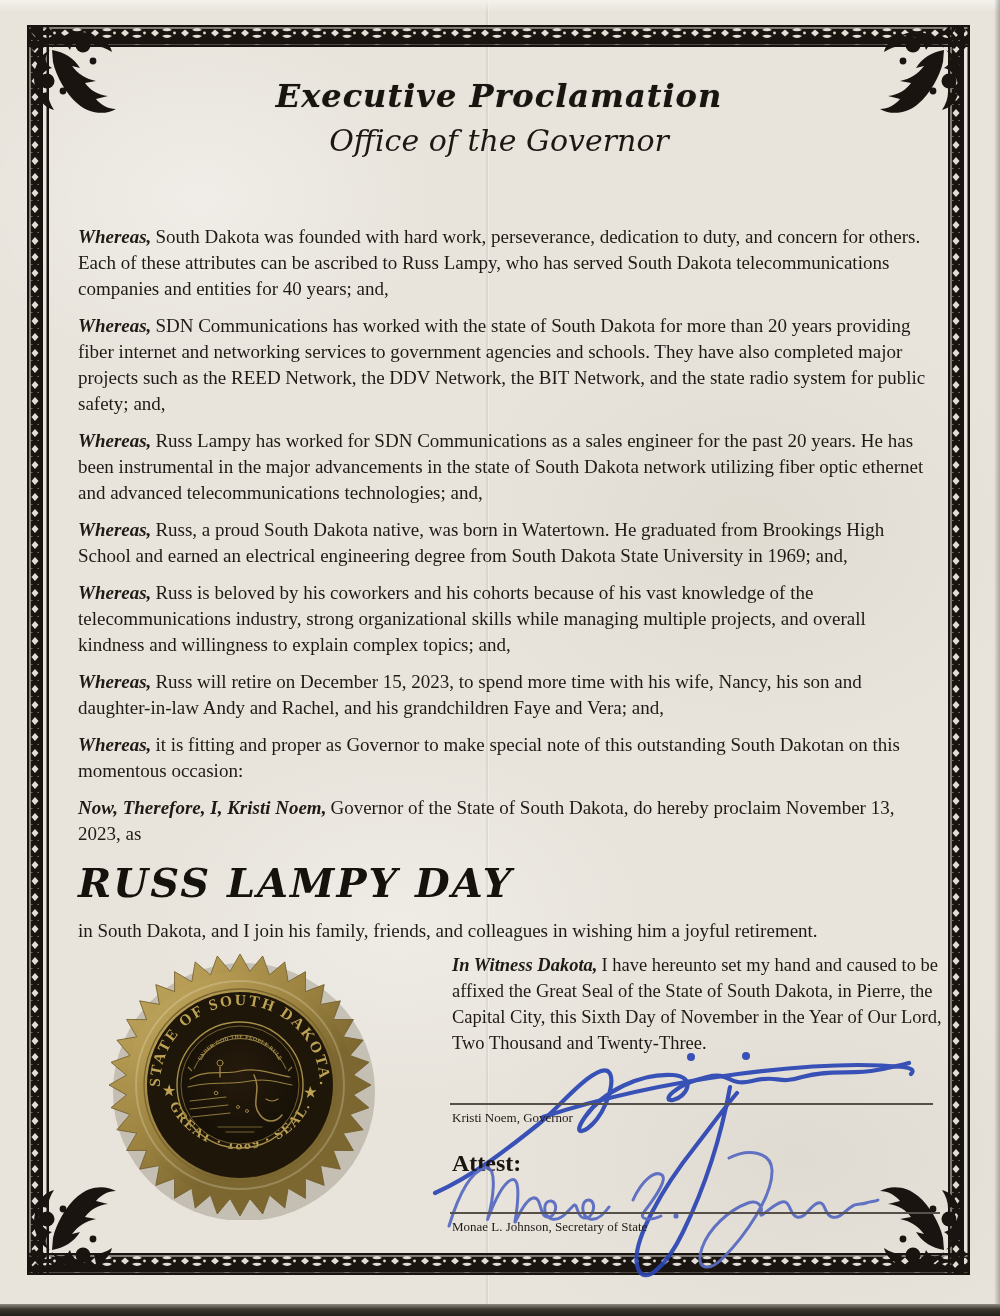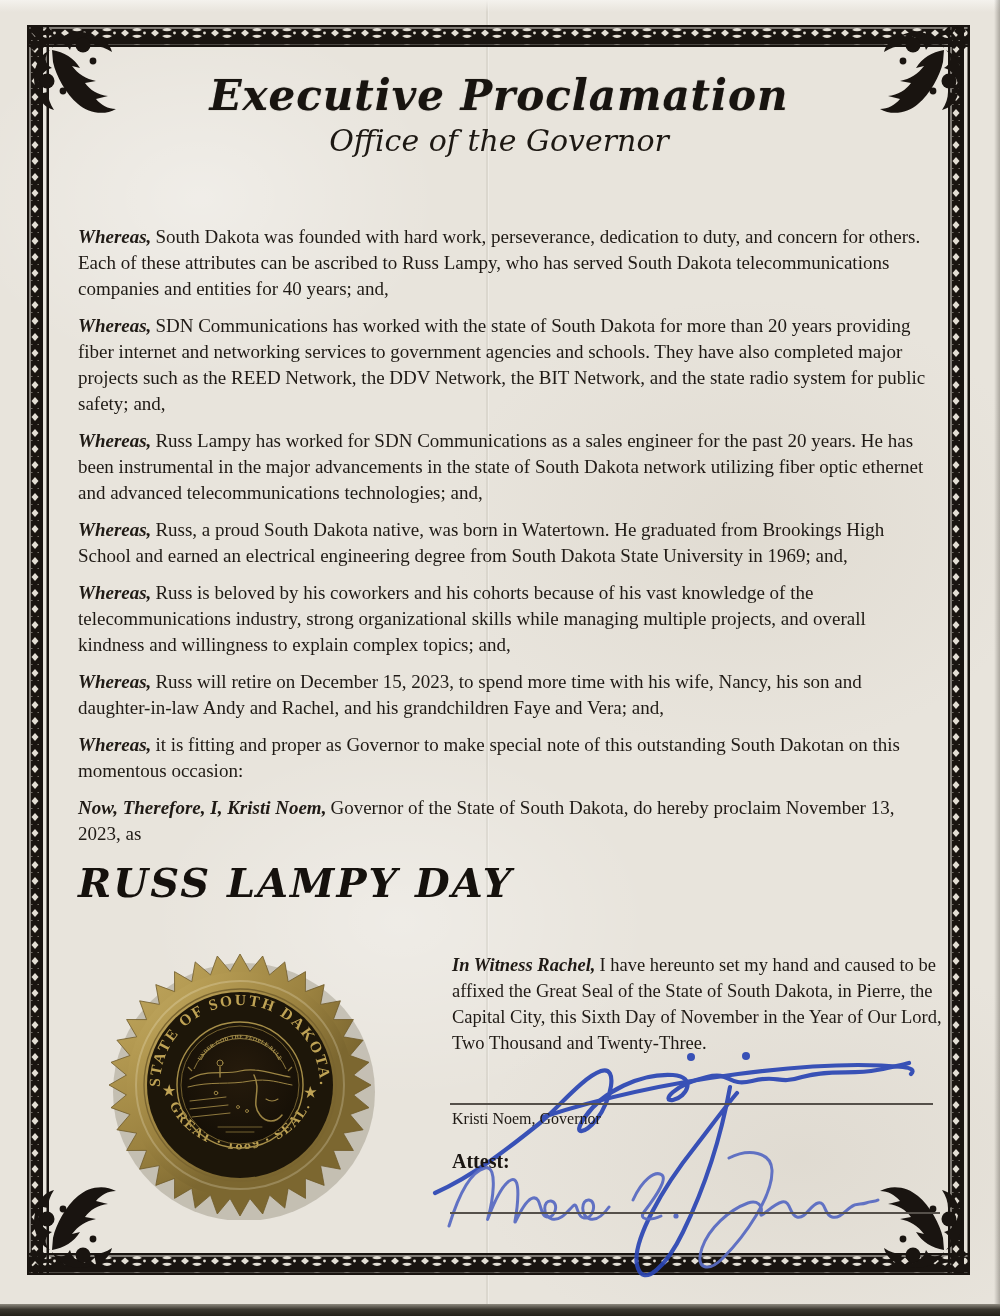--- a/index.html
+++ b/index.html
@@ -23,38 +23,38 @@
     background:linear-gradient(#8e8a80, #3a372f 45%, #232119);}
   
   .bstrip{position:absolute;}
   .corner{position:absolute;width:90px;height:90px;}
   .corner.tr{transform:scaleX(-1);}
   .corner.bl{transform:scaleY(-1);}
   .corner.br{transform:scale(-1,-1);}
   
   .heading{position:absolute;left:40px;top:70px;width:918px;text-align:center;}
   .title{font-family:"DejaVu Serif", serif;font-style:italic;font-weight:bold;
-    font-size:42px;line-height:52px;letter-spacing:1px;color:#181410;
+    font-size:32px;line-height:52px;letter-spacing:1px;color:#181410;
     text-shadow:0 0 1px rgba(24,20,16,.55);}
   .subtitle{font-style:italic;font-size:30px;line-height:38px;color:#1d1813;
     font-family:"DejaVu Serif", serif;}
   
   .body-text{position:absolute;left:78px;top:224px;width:853px;
     font-size:19px;line-height:26px;text-align:left;color:#1f1a15;}
   .body-text p{margin:0 0 11px 0;}
   .lead{font-weight:bold;font-style:italic;margin-right:4px;text-align:right;}
   .day-title{font-family:"DejaVu Serif", serif;font-weight:bold;font-style:italic;
     font-size:40px;line-height:50px;letter-spacing:2px;text-align:left;
     margin:2px 0 10px 0;color:#15110d;}
   
   .witness{position:absolute;left:452px;top:952px;width:492px;
     font-size:18.5px;line-height:26px;color:#1f1a15;}
   .sig-line{position:absolute;height:2px;background:#55504a;}
-  .sig-label{position:absolute;font-size:16px;color:#1f1a15;}
-  .attest{position:absolute;left:452px;top:1150px;font-size:20px;font-weight:bold;color:#1a1511;}
+  .sig-label{position:absolute;font-size:13px;color:#1f1a15;}
+  .attest{position:absolute;left:452px;top:1150px;font-size:24px;font-weight:bold;color:#1a1511;}
   .sig-svg{position:absolute;pointer-events:none;}
   
   .seal-wrap{position:absolute;left:105px;top:950px;width:270px;height:270px;}
   .seal-text{font-family:"Liberation Serif", serif;font-weight:bold;fill:#bfa355;}
 </style>
 </head>
 <body>
 
 <div class="page">
 
@@ -135,24 +135,25 @@
   <div class="body-text">
     <p><span class="lead">Whereas,</span><span>South Dakota was founded with hard work, perseverance, dedication to duty, and concern for others. Each of these attributes can be ascribed to Russ Lampy, who has served South Dakota telecommunications companies and entities for 40 years; and,</span></p>
     <p><span class="lead">Whereas,</span><span>SDN Communications has worked with the state of South Dakota for more than 20 years providing fiber internet and networking services to government agencies and schools. They have also completed major projects such as the REED Network, the DDV Network, the BIT Network, and the state radio system for public safety; and,</span></p>
     <p><span class="lead">Whereas,</span><span>Russ Lampy has worked for SDN Communications as a sales engineer for the past 20 years. He has been instrumental in the major advancements in the state of South Dakota network utilizing fiber optic ethernet and advanced telecommunications technologies; and,</span></p>
     <p><span class="lead">Whereas,</span><span>Russ, a proud South Dakota native, was born in Watertown. He graduated from Brookings High School and earned an electrical engineering degree from South Dakota State University in 1969; and,</span></p>
     <p><span class="lead">Whereas,</span><span>Russ is beloved by his coworkers and his cohorts because of his vast knowledge of the telecommunications industry, strong organizational skills while managing multiple projects, and overall kindness and willingness to explain complex topics; and,</span></p>
     <p><span class="lead">Whereas,</span><span>Russ will retire on December 15, 2023, to spend more time with his wife, Nancy, his son and daughter-in-law Andy and Rachel, and his grandchildren Faye and Vera; and,</span></p>
     <p><span class="lead">Whereas,</span><span>it is fitting and proper as Governor to make special note of this outstanding South Dakotan on this momentous occasion:</span></p>
     <p><span class="lead">Now, Therefore, I, Kristi Noem,</span><span>Governor of the State of South Dakota, do hereby proclaim November 13, 2023, as</span></p>
     <div class="day-title">RUSS LAMPY DAY</div>
+    <p>in South Dakota, and I join his family, friends, and colleagues in wishing him a joyful retirement.</p>
   </div>
 
   <div class="witness">
-    <span class="lead">In Witness Rachel,</span><span>I have hereunto set my hand and caused to be affixed the Great Seal of the State of South Dakota, in Pierre, the Capital City, this Sixth Day of November in the Year of Our Lord, Two Thousand and Twenty-Three.</span>
+    <span class="lead">In Witness Dakota,</span><span>I have hereunto set my hand and caused to be affixed the Great Seal of the State of South Dakota, in Pierre, the Capital City, this Sixth Day of November in the Year of Our Lord, Two Thousand and Twenty-Three.</span>
   </div>
 
   <div class="seal-wrap">
     <svg width="270" height="270" viewBox="-135 -135 270 270">
       <defs>
         <radialGradient id="gSeal" cx="-20%" cy="-25%" r="130%">
           <stop offset="0%" stop-color="#d2bc74"></stop>
           <stop offset="50%" stop-color="#b49a52"></stop>
           <stop offset="80%" stop-color="#9b8240"></stop>
           <stop offset="100%" stop-color="#7c6730"></stop>
@@ -223,17 +224,18 @@
   <svg class="sig-svg" style="left:445px;top:1142px;" width="515" height="145" viewBox="0 0 515 145">
     <g stroke="#5a6cc2" fill="none" stroke-width="3" stroke-linecap="round" opacity="0.95">
       <path d="M 4,84 C 12,58 24,30 40,26 C 54,23 47,62 43,76 C 40,86 53,44 66,38 C 77,33 72,68 70,79 C 69,86 78,58 88,56 C 97,54 94,74 102,75 C 111,76 114,60 106,59 C 98,58 97,74 107,77 C 116,79 122,70 128,64 C 133,59 131,75 139,76 C 149,77 152,59 144,58 C 136,57 135,74 145,77 C 152,79 159,72 164,65"></path>
       <path d="M 188,58 C 197,38 210,28 217,33 C 223,38 208,58 199,70 C 193,78 205,79 216,74"></path>
       <path d="M 284,16 C 304,6 326,10 327,28 C 328,54 300,94 278,116 C 263,131 250,127 257,106 C 264,86 284,68 303,61 C 312,58 318,63 316,71 C 314,79 327,62 337,60 C 346,58 344,73 352,75 C 361,77 365,63 373,61 C 381,59 379,73 387,75 C 395,77 400,69 406,65 C 411,61 416,63 421,61 C 426,59 430,60 433,58"></path>
     </g>
     <circle cx="231" cy="74" r="2.6" fill="#5a6cc2"></circle>
   </svg>
 
   <div class="sig-line" style="left:450px;top:1212px;width:490px;"></div>
+  <div class="sig-label" style="left:452px;top:1219px;">Monae L. Johnson, Secretary of State</div>
 
   <div class="edge-top"></div>
   <div class="edge-right"></div>
   <div class="edge-bottom"></div>
 </div>
 
 </body></html>

